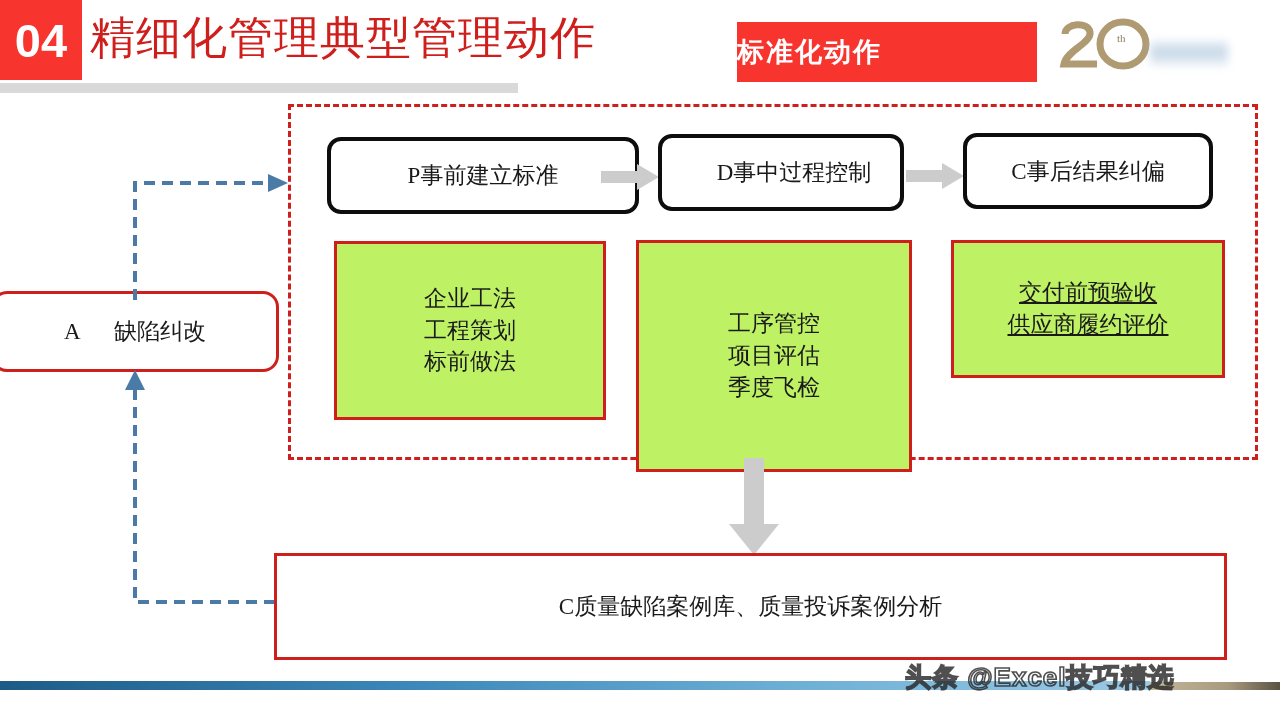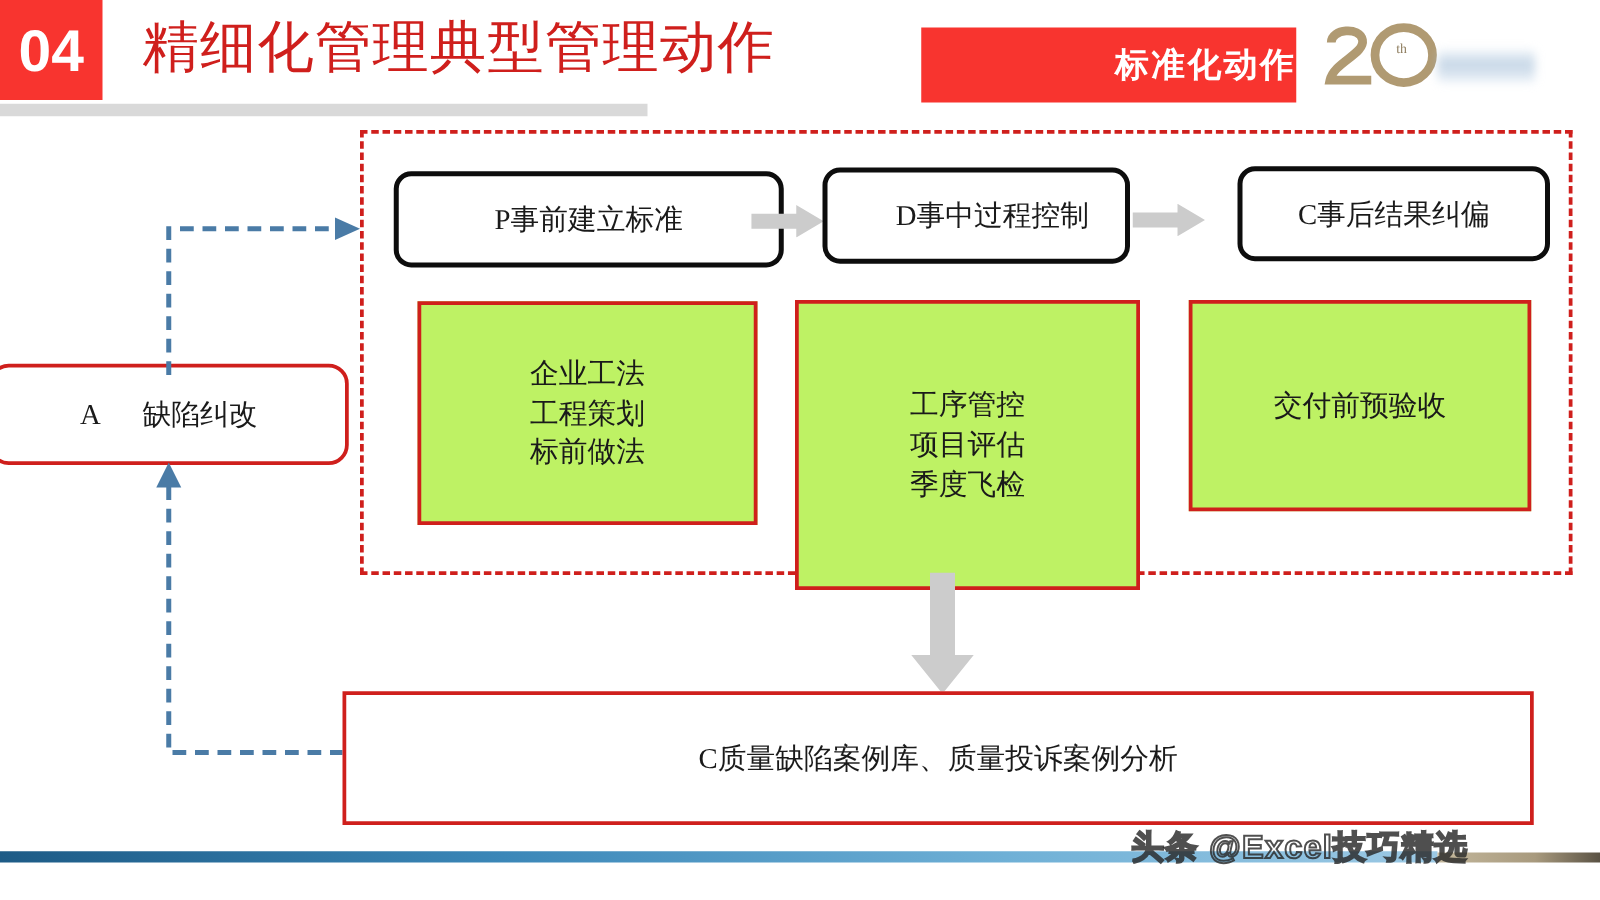--- a/index.html
+++ b/index.html
@@ -35,36 +35,35 @@
   }
   #page-title {
     position: absolute;
     left: 90px; top: 8px;
     color: #cf1f1c;
     font-size: 45px;
     font-weight: normal;
     letter-spacing: 1px;
     white-space: nowrap;
     font-family: "Liberation Serif", "DejaVu Serif", serif;
-    margin-left: 24px;
   }
   #title-underbar {
     position: absolute;
     left: 0px; top: 83px;
     width: 518px; height: 10px;
     background: #d9d9d9;
   }
   #standard-action-badge {
     position: absolute;
     left: 737px; top: 22px;
     width: 300px; height: 60px;
     background: #f8342f;
     display: flex;
     align-items: center;
-    justify-content: flex-end;
+    justify-content: flex-start;
   }
   #standard-action-text {
     color: #ffffff;
     font-family: "Liberation Sans", "DejaVu Sans", sans-serif;
     font-weight: bold;
     font-size: 27px;
     letter-spacing: 2px;
   }
   #anniversary-logo {
     position: absolute;
@@ -95,23 +94,23 @@
     border: 4px solid #0d0d0d;
     border-radius: 14px;
     background: #ffffff;
     box-sizing: border-box;
     display: flex;
     align-items: center;
     justify-content: center;
     color: #1a1a1a;
     font-size: 23px;
   }
-  #stage-box-p { left: 315px; top: 137px; width: 312px; height: 77px; align-items: center; }
+  #stage-box-p { left: 327px; top: 137px; width: 312px; height: 77px; align-items: center; }
   #stage-box-d { left: 658px; top: 134px; width: 246px; height: 77px; padding-left: 26px; }
-  #stage-box-c { left: 963px; top: 133px; width: 250px; height: 76px; margin-left: 27px; }
+  #stage-box-c { left: 963px; top: 133px; width: 250px; height: 76px; }
 
   .stage-arrow {
     position: absolute;
     width: 58px; height: 26px;
   }
   #stage-arrow-1 { left: 601px; top: 164px; }
   #stage-arrow-2 { left: 906px; top: 163px; }
 
   
   .detail-box {
@@ -122,21 +121,21 @@
     display: flex;
     align-items: center;
     justify-content: center;
     text-align: center;
     color: #1a1a1a;
     font-size: 23px;
     line-height: 1.38;
   }
   #detail-box-1 { left: 334px; top: 241px; width: 272px; height: 179px; }
   #detail-box-2 { left: 636px; top: 240px; width: 276px; height: 232px; }
-  #detail-box-3 { left: 951px; top: 240px; width: 274px; height: 169px; }
+  #detail-box-3 { left: 951px; top: 240px; width: 274px; height: 138px; text-decoration: underline; }
 
   
   #defect-box {
     position: absolute;
     left: -9px; top: 291px;
     width: 288px; height: 81px;
     border: 3px solid #cf1f1c;
     border-radius: 16px;
     background: #ffffff;
     box-sizing: border-box;
@@ -271,20 +270,21 @@
   <div>
     <div>工序管控</div>
     <div>项目评估</div>
     <div>季度飞检</div>
   </div>
 </div>
 
 <div class="detail-box" id="detail-box-3">
   <div>
     <div>交付前预验收</div>
+    <div>供应商履约评价</div>
   </div>
 </div>
 
 <div id="defect-box">
   <span id="defect-box-label">A      缺陷纠改</span>
 </div>
 
 <div id="feedback-connector-top">
   <svg width="170" height="132" viewBox="0 0 170 132" xmlns="http://www.w3.org/2000/svg">
     <g stroke="#4a7ba6" stroke-width="4" fill="none" stroke-dasharray="11,7">

